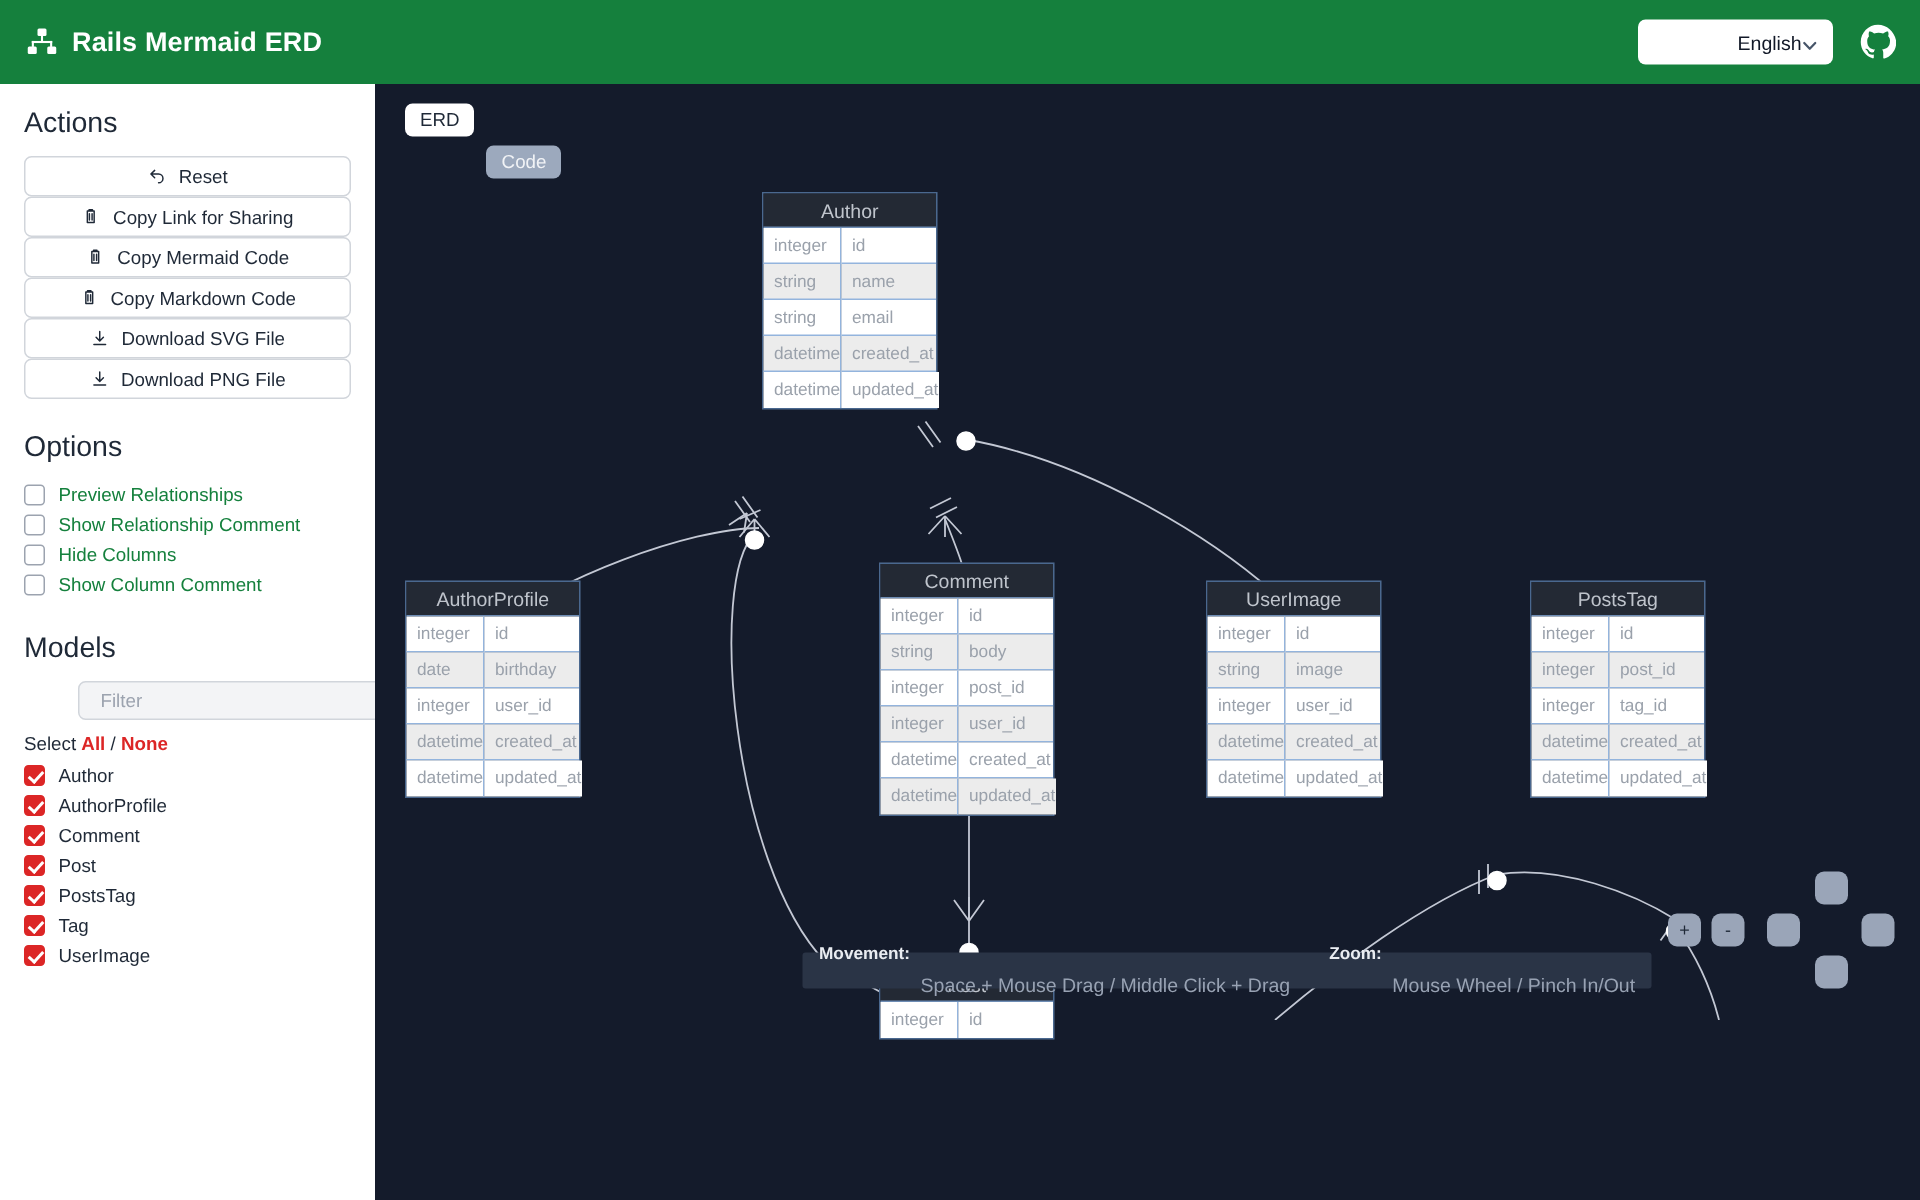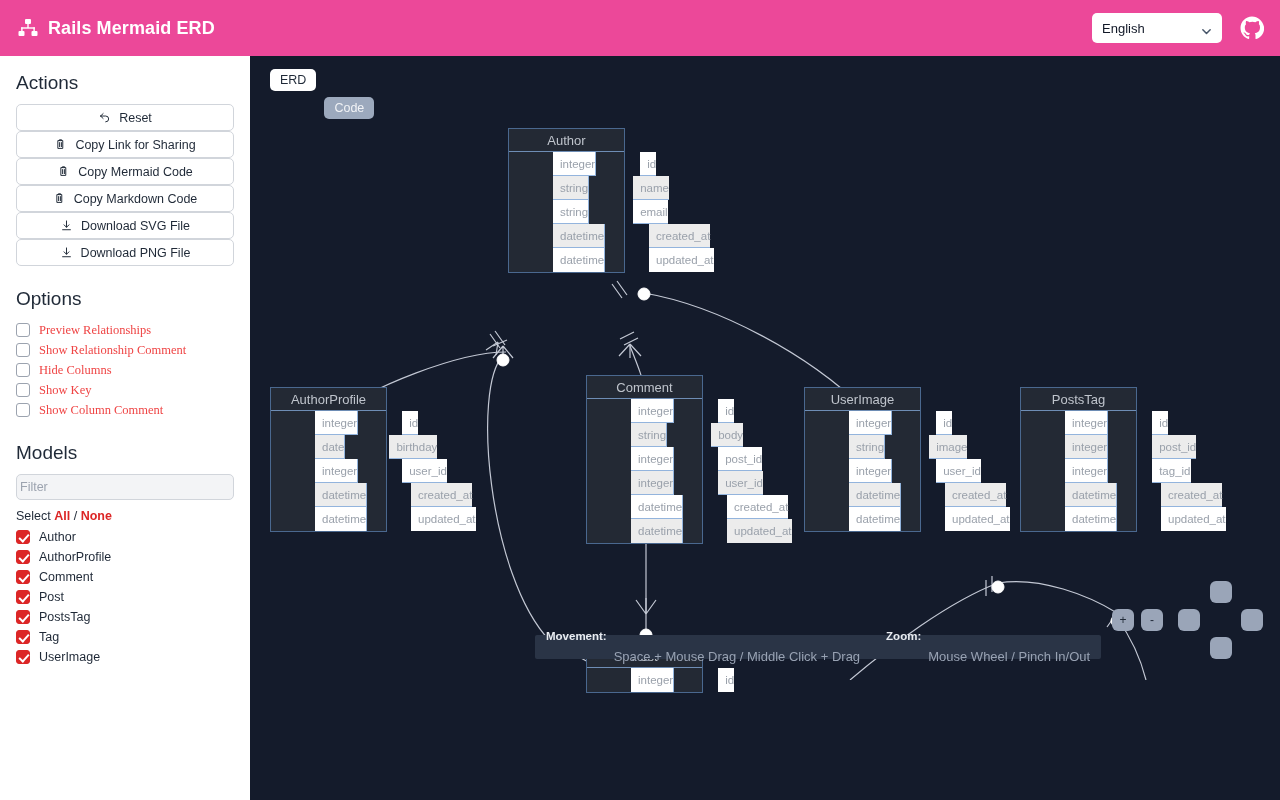--- a/index.html
+++ b/index.html
@@ -6,25 +6,26 @@
   html, body {
     width: 1280px; height: 800px;
     font-family: "Liberation Sans", sans-serif;
     background: #ffffff;
     overflow: hidden;
   }
 
   
   #header {
     height: 56px;
-    background: #ec4899;
+    background: #15803d;
     display: flex;
     align-items: center;
     justify-content: space-between;
     padding: 0 16px 0 18px;
+    text-align: right;
   }
   .brand { display: flex; align-items: center; gap: 10px; }
   .brand-icon { width: 20px; height: 20px; display: block; }
   .brand-title {
     color: #ffffff;
     font-size: 18px;
     font-weight: bold;
     letter-spacing: .1px;
   }
   .header-right { display: flex; align-items: center; gap: 18px; }
@@ -97,33 +98,34 @@
   }
   .cb.checked::after {
     content: "";
     position: absolute;
     left: 4px; top: 1px;
     width: 4px; height: 8px;
     border: solid #fff;
     border-width: 0 2px 2px 0;
     transform: rotate(42deg);
   }
-  .opt-label { font-size: 12.5px; color: #ef4444; font-family: Liberation Serif, serif; }
+  .opt-label { font-size: 12.5px; color: #15803d; }
 
   #models-section { margin-top: 22px; }
   #filter-input {
     width: 100%; height: 26px;
     border: 1px solid #d1d5db;
     border-radius: 5px;
     background: #f3f4f6;
-    padding: 0 3px;
+    padding: 0 14px;
     font-size: 12.5px;
     color: #1f2937;
     font-family: "Liberation Sans", sans-serif;
     outline: none;
+    margin-left: 36px;
   }
   #filter-input::placeholder { color: #9ca3af; }
   .select-line {
     margin-top: 9px; margin-bottom: 4px;
     font-size: 12.5px; color: #1f2937;
   }
   .select-line .lnk { color: #dc2626; font-weight: bold; cursor: pointer; }
   .model-row { display: flex; align-items: center; gap: 9px; height: 20px; cursor: pointer; }
   .model-label { font-size: 12.5px; color: #1f2937; }
 
@@ -168,21 +170,20 @@
     display: flex; align-items: center; justify-content: center;
     border-bottom: 1px solid #6e8db5;
   }
   .ent-row { display: flex; height: 24px; }
   .ent-row .c1, .ent-row .c2 {
     font-size: 11.5px;
     color: #9aa1ab;
     display: flex; align-items: center;
     padding-left: 7px;
     border-bottom: 1px solid #93b4dd;
-    margin-left: 44px;
   }
   .ent-row .c1 { width: 52px; border-right: 1px solid #93b4dd; }
   .ent-row .c2 { flex: 1; }
   .ent-row:last-child .c1, .ent-row:last-child .c2 { border-bottom: none; }
   .ent-row.odd .c1, .ent-row.odd .c2 { background: #ffffff; }
   .ent-row.even .c1, .ent-row.even .c2 { background: #ececec; }
 
   
   #hint-bar {
     position: absolute;
@@ -328,24 +329,20 @@
           <div class="opt-row">
             <span class="cb"></span>
             <span class="opt-label">Show Relationship Comment</span>
           </div>
           <div class="opt-row">
             <span class="cb"></span>
             <span class="opt-label">Hide Columns</span>
           </div>
           <div class="opt-row">
             <span class="cb"></span>
-            <span class="opt-label">Show Key</span>
-          </div>
-          <div class="opt-row">
-            <span class="cb"></span>
             <span class="opt-label">Show Column Comment</span>
           </div>
         </div>
     </div>
 
     <div id="models-section">
       <div class="section-title">Models</div>
       <input id="filter-input" type="text" placeholder="Filter" style="">
       <div class="select-line">
         <span>Select</span>

